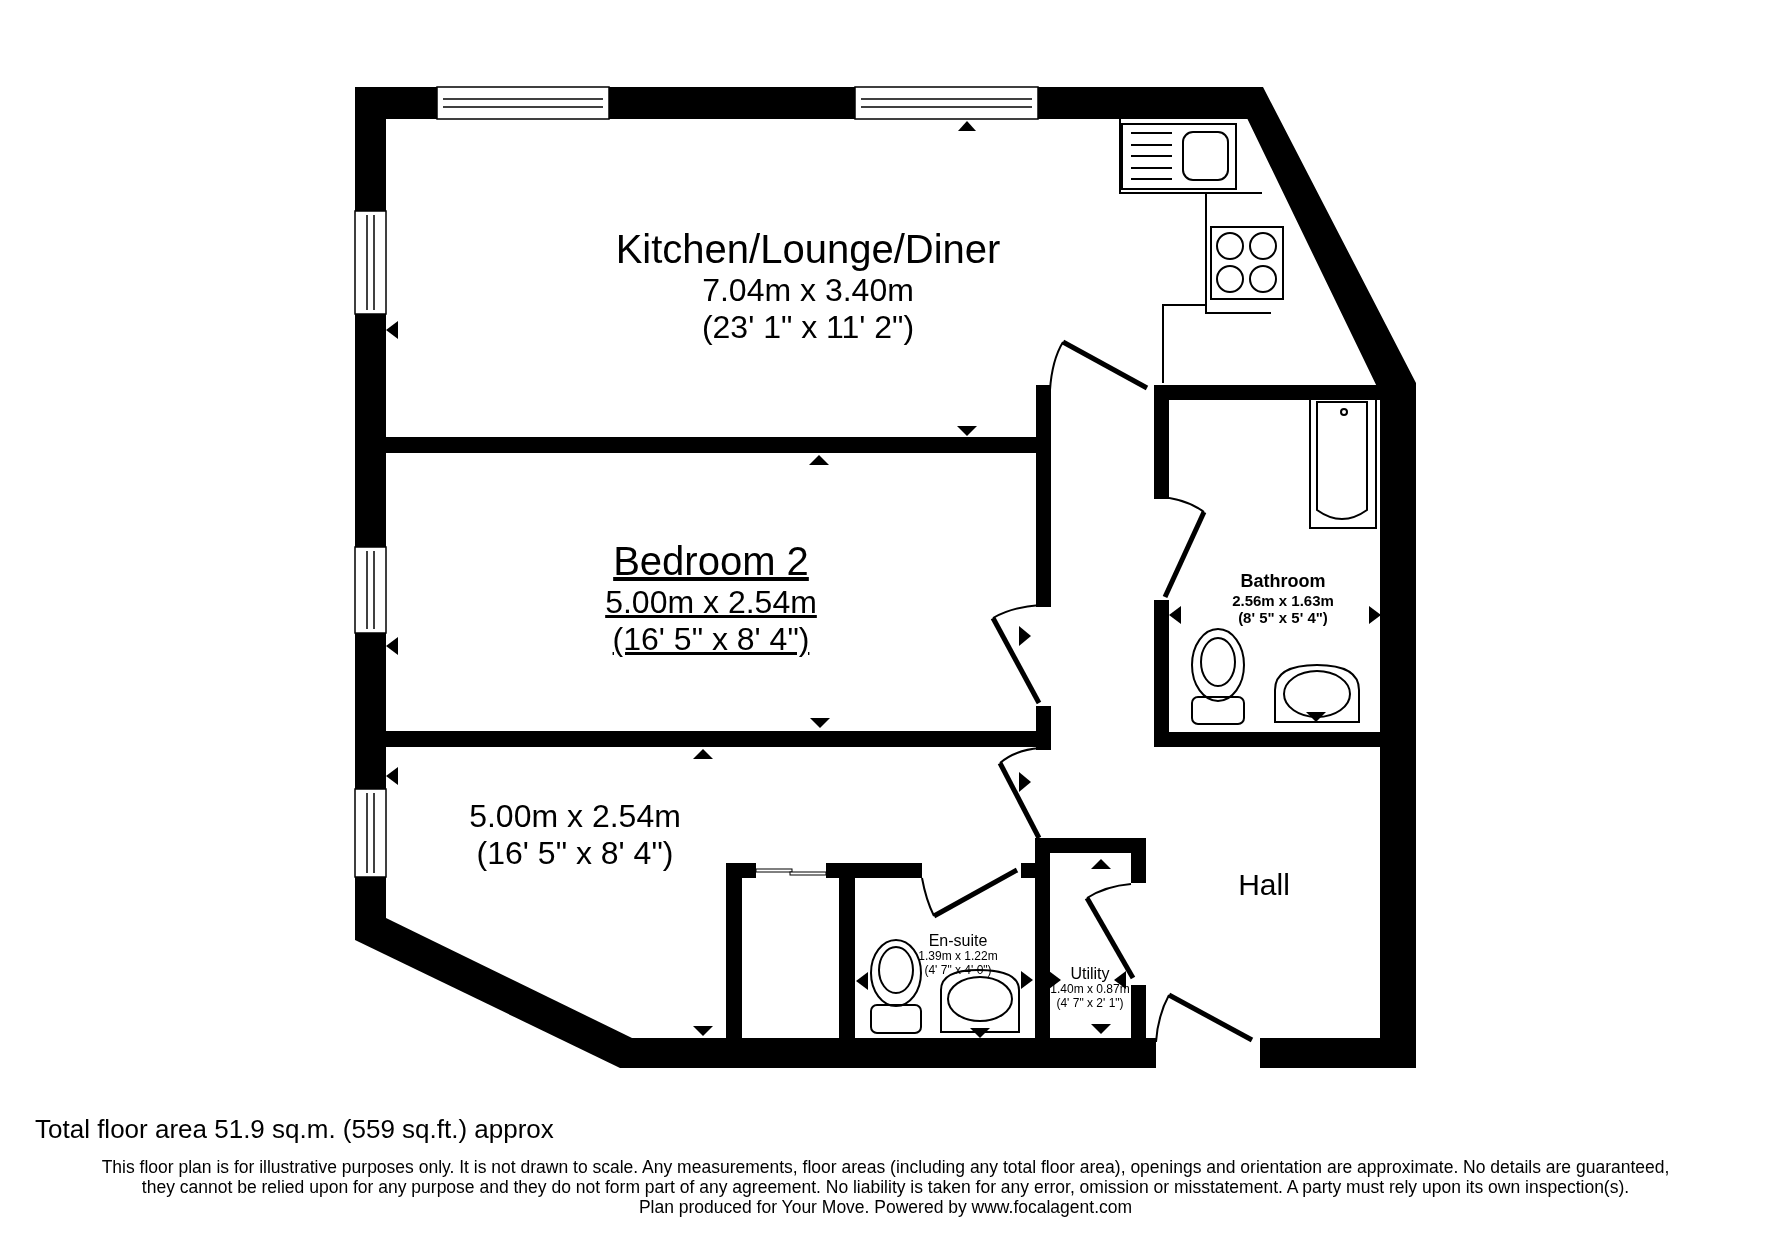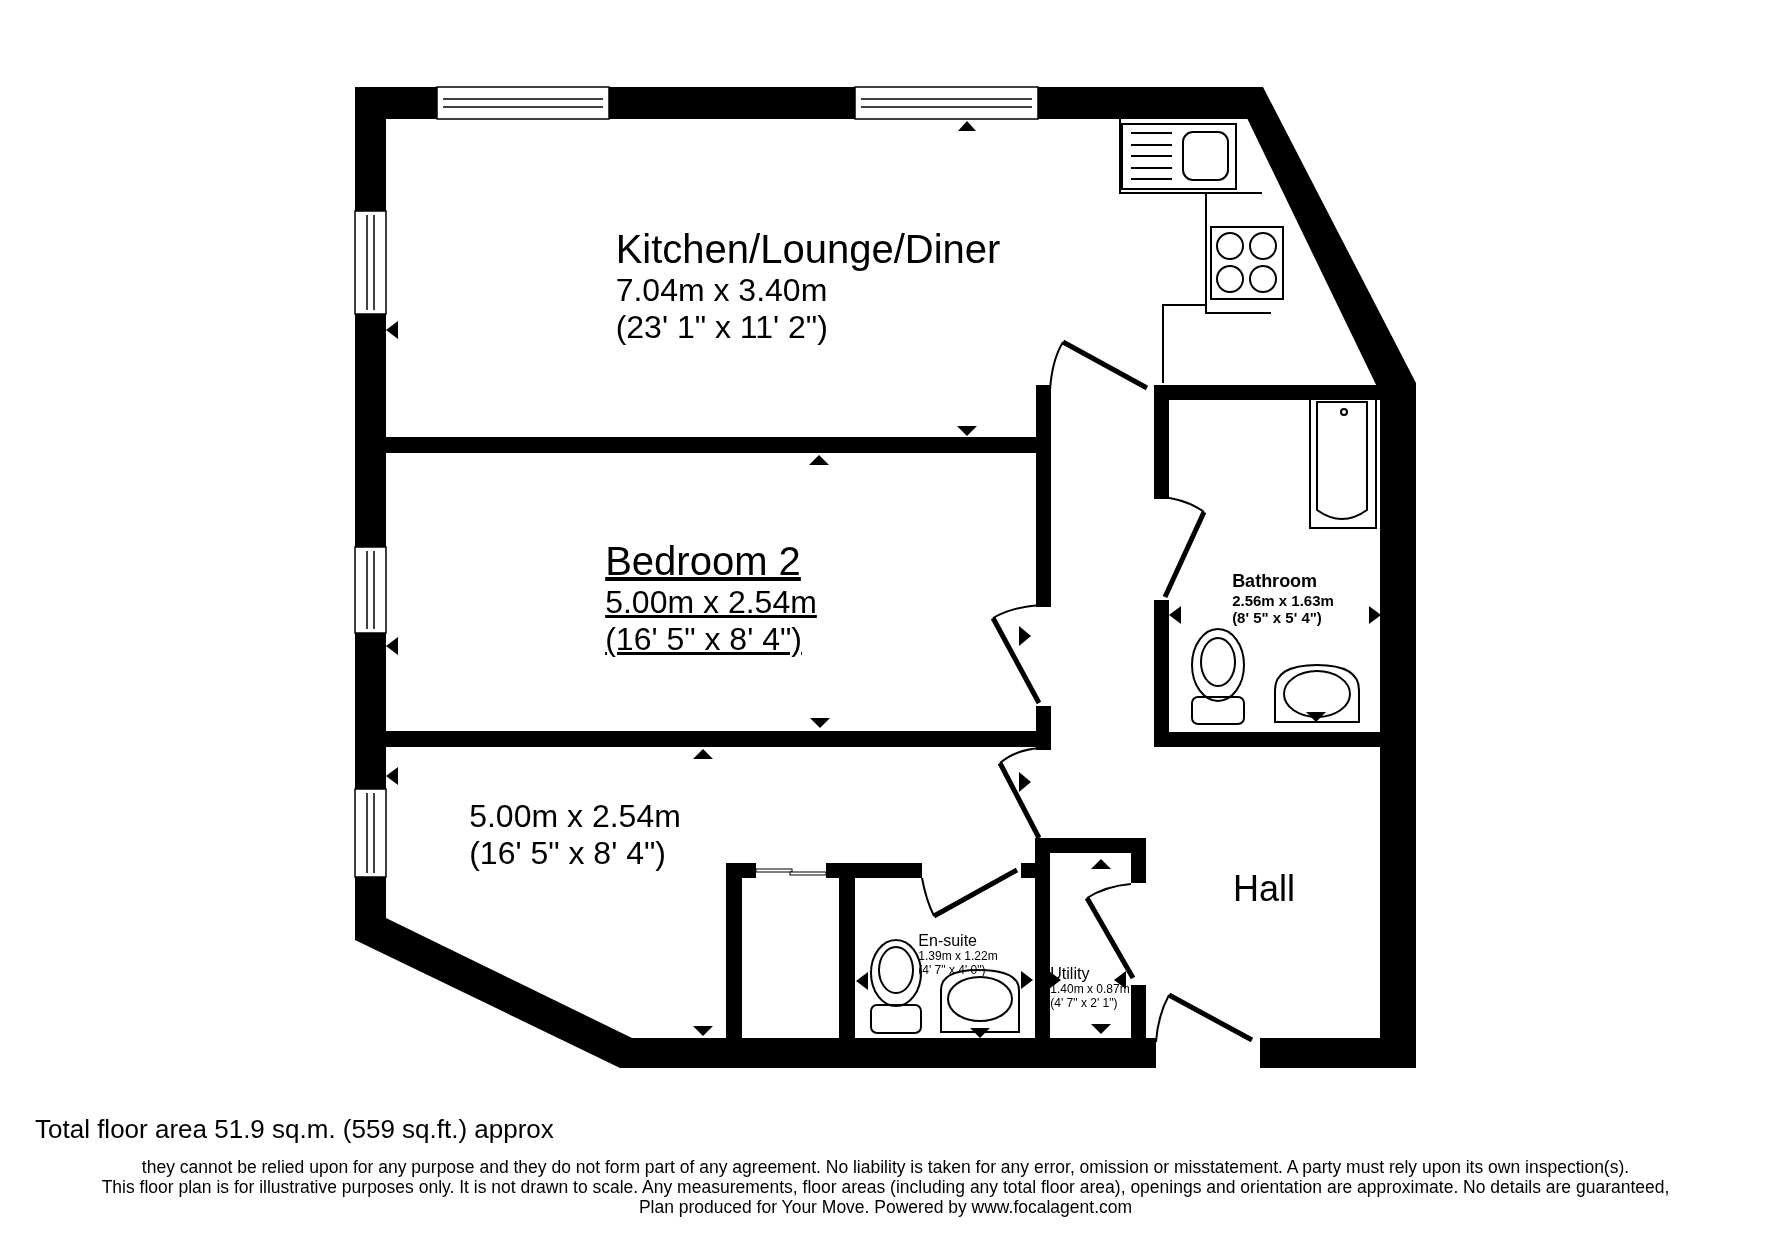--- a/index.html
+++ b/index.html
@@ -1,27 +1,27 @@
 <!DOCTYPE html>
 <html><head>
 <meta charset="utf-8">
 <style>
   html, body { margin: 0; padding: 0; background: #ffffff; }
   body { width: 1771px; height: 1240px; position: relative; overflow: hidden; font-family: "Liberation Sans", sans-serif; color: #000; }
   #plan { position: absolute; left: 0; top: 0; width: 1771px; height: 1100px; }
-  .room-label { position: absolute; text-align: left; white-space: nowrap; transform: translateX(-50%); line-height: 1.15; }
+  .room-label { position: absolute; text-align: center; white-space: nowrap; transform: translateX(-50%); line-height: 1.15; }
   .room-label .name { display: block; }
   .room-label .dim { display: block; }
   .big .name { font-size: 40px; }
   .big .dim { font-size: 32px; }
   .mid .name { font-size: 18px; }
   .mid .dim { font-size: 15px; }
   .small .name { font-size: 16px; }
   .small .dim { font-size: 12px; }
-  .hall .name { font-size: 36px; }
+  .hall .name { font-size: 30px; }
   #total-area { position: absolute; left: 35px; top: 1105px; font-size: 26px; margin-top: 9px; }
   #disclaimer { position: absolute; left: 0; width: 1771px; top: 1157px; text-align: center; font-size: 17.5px; line-height: 20px; }
   #disclaimer span { display: block; }
 </style>
 </head>
 <body>
 
 <svg id="plan" viewBox="0 0 1771 1100" xmlns="http://www.w3.org/2000/svg">
 
   <g fill="#000">
@@ -216,16 +216,16 @@
   <span class="name">Utility</span>
   <span class="dim">1.40m x 0.87m</span>
   <span class="dim">(4' 7" x 2' 1")</span>
 </div>
 <div class="room-label hall" style="left:1264px; top:868px;">
   <span class="name">Hall</span>
 </div>
 
 <div id="total-area">Total floor area 51.9 sq.m. (559 sq.ft.) approx</div>
 <div id="disclaimer">
+  <span>This floor plan is for illustrative purposes only. It is not drawn to scale. Any measurements, floor areas (including any total floor area), openings and orientation are approximate. No details are guaranteed,</span>
   <span>they cannot be relied upon for any purpose and they do not form part of any agreement. No liability is taken for any error, omission or misstatement. A party must rely upon its own inspection(s).</span>
-  <span>This floor plan is for illustrative purposes only. It is not drawn to scale. Any measurements, floor areas (including any total floor area), openings and orientation are approximate. No details are guaranteed,</span>
   <span>Plan produced for Your Move. Powered by www.focalagent.com</span>
 </div>
 
 </body></html>

